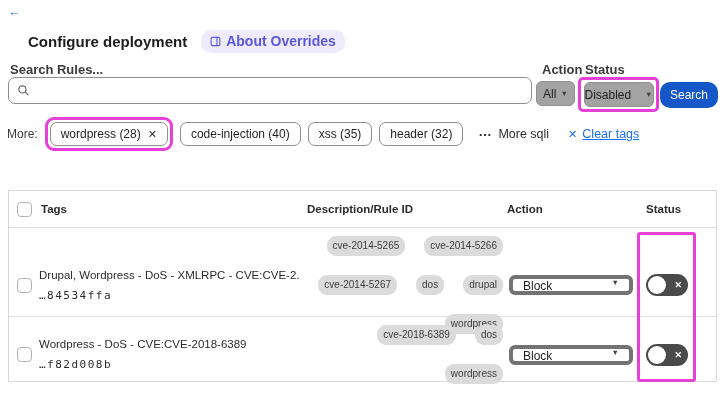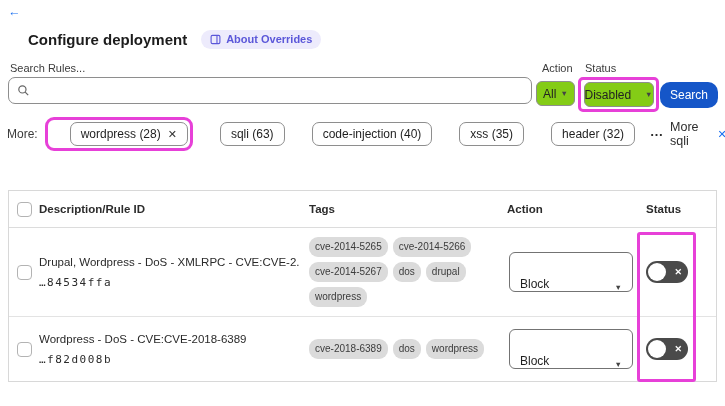--- a/index.html
+++ b/index.html
@@ -12,58 +12,58 @@
           font-family:"Liberation Sans", sans-serif; overflow:hidden; }
 
   
   .back-link { position:absolute; left:8px; top:5px; display:flex; align-items:center;
                gap:5px; color:var(--link); font-size:12.5px; cursor:pointer; }
 
   
   .title-row { position:absolute; left:8px; top:30px; display:flex; align-items:center; gap:14px;margin-left:20px; }
   .title { font-size:15px; font-weight:700; color:#1c1c1c; }
   .about-badge { display:flex; align-items:center; gap:5px; background:var(--badge_bg);
-                 color:var(--badge_text); font-size:11px; font-weight:600;
+                 color:var(--badge_text); font-size:14px; font-weight:600;
                  padding:3px 9px 4px; border-radius:10px; cursor:pointer; }
 
   
-  .flabel { position:absolute; font-size:11px; color:#3b3b3b; }
+  .flabel { position:absolute; font-size:13px; color:#3b3b3b;font-weight:bold; }
   .search-label { left:10px; top:62px; }
   .action-label { left:542px; top:62px; }
   .status-label { left:585px; top:62px; }
 
   
   .search-box { position:absolute; left:8px; top:77px; width:524px; height:27px;
                 border:1px solid #8e8e8e; border-radius:7px; background:#fff;
                 display:flex; align-items:center; padding:0 8px; gap:6px; }
   .search-box input { border:none; outline:none; flex:1; font-size:12px; font-family:inherit; }
 
   
-  .dd { border:1px solid #8e8e8e; border-radius:6px; background:#84cc16; cursor:pointer;
+  .dd { border:1px solid #8e8e8e; border-radius:6px; background:#a3a3a3; cursor:pointer;
         display:flex; align-items:center; justify-content:space-between;
         font-size:12px; color:#222; }
   .action-dd { position:absolute; left:536px; top:81px; width:39px; height:25px; padding:0 6px; }
   .status-wrap { position:absolute; left:578px; top:77px; width:81px; height:35px;
                  border:3px solid var(--highlight); border-radius:5px;
                  display:flex; align-items:center; justify-content:center; }
   .status-dd { width:70px; height:25px; padding:0 0; }
   .caret { font-size:7.5px; color:#444; line-height:1; }
 
   .search-btn { position:absolute; left:660px; top:82px; width:58px; height:26px;
                 background:var(--primary); color:#fff; border:none; border-radius:10px;
                 font-size:12px; font-family:inherit; cursor:pointer; }
 
   
   .tags-row { position:absolute; left:7px; top:118px; height:32px;
               display:flex; align-items:center; gap:7px; }
   .tags-label { font-size:12px; color:#3b3b3b; }
   .selected-wrap { border:3px solid var(--highlight); border-radius:9px; padding:2px; display:flex; }
   .pill { border:1px solid #8e8e8e; border-radius:7px; height:24px; background:#fff;
           display:flex; align-items:center; padding:0 10px; font-size:12px;
-          color:#1f1f1f; gap:7px; cursor:pointer; white-space:nowrap;margin-left:20px; }
+          color:#1f1f1f; gap:7px; cursor:pointer; white-space:nowrap; }
   .pill-x { font-size:11px; color:#333; }
   .more-tags { display:flex; align-items:center; gap:6px; font-size:12.5px;
                color:#2d2d2d; margin-left:8px; cursor:pointer; }
   .ellipsis { font-size:13px; font-weight:700; letter-spacing:1px; }
   .clear-tags { display:flex; align-items:center; gap:5px; font-size:12.5px;
                 color:var(--link); margin-left:12px; cursor:pointer; }
   .ct-label { text-decoration:underline; }
   .clear-x { font-size:11px; }
 
   
@@ -76,26 +76,26 @@
   .th.tags-h { padding-left:2px; }
   .trow.r1 { height:89px; border-bottom:1px solid #e3e3e3; }
   .trow.r2 { height:64px; }
   .cb-cell { display:flex; justify-content:center; }
   .checkbox { width:15px; height:15px; border:1.5px solid #b3b3b3; border-radius:4px;
               background:#fff; cursor:pointer; }
   .desc-cell { display:flex; flex-direction:column; gap:8px; padding-right:8px; overflow:hidden; }
   .desc-text { font-size:11.5px; color:#2a2a2a; white-space:nowrap; overflow:hidden; }
   .rule-id { font-family:"DejaVu Sans Mono", monospace; font-size:11px;
              letter-spacing:1.5px; color:#2a2a2a; }
-  .tags-cell { display:flex; flex-wrap:wrap; gap:5px; padding:8px 4px 8px 2px; align-content:center; }
+  .tags-cell { display:flex; flex-wrap:wrap; gap:19px; padding:8px 4px 8px 2px; align-content:center;justify-content:flex-end; }
   .chip { background:var(--chip_bg); color:#3c3c3c; font-size:10px; line-height:1;
           padding:5px 6px; border-radius:9px; white-space:nowrap; }
   .action-cell { display:flex; align-items:center; padding-left:2px; }
-  .select { width:124px; height:40px; border:1px solid #737373; border-radius:6px;
-            background:#fff; display:flex; align-items:flex-end; justify-content:space-between;
+  .select { width:124px; height:20px; border:4px solid #737373; border-radius:6px;
+            background:#fff; display:flex; align-items:flex-start; justify-content:space-between;
             padding:0 10px; font-size:12px; color:#1f1f1f; cursor:pointer; }
   .status-cell { display:flex; align-items:center; }
   .toggle { position:relative; width:42px; height:22px; border-radius:11px;
             background:var(--toggle_bg); cursor:pointer; }
   .knob { position:absolute; left:2px; top:2px; width:18px; height:18px;
           border-radius:50%; background:#fff; }
   .tx { position:absolute; right:6px; top:50%; transform:translateY(-50%);
         color:#fff; font-size:9px; font-weight:700; }
   .status-highlight { position:absolute; left:637px; top:232px; width:59px; height:150px;
                       border:3px solid var(--highlight); border-radius:3px; pointer-events:none; }
@@ -147,41 +147,40 @@
   <button class="search-btn">Search</button>
 
   <div class="tags-row">
     <span class="tags-label">More:</span>
     <span class="selected-wrap">
       <span class="pill">
         <span>wordpress (28)</span>
         <span class="pill-x">✕</span>
       </span>
     </span>
-    <span class="pill">sqli (63)</span>
     <span class="pill">code-injection (40)</span>
     <span class="pill">xss (35)</span>
     <span class="pill">header (32)</span>
     <span class="more-tags">
       <span class="ellipsis">⋯</span>
       <span>More sqli</span>
     </span>
     <span class="clear-tags">
       <span class="clear-x">✕</span>
       <span class="ct-label">Clear tags</span>
     </span>
   </div>
 
   <div class="table">
     <div class="thead">
       <div class="cb-cell">
           <div class="checkbox"></div>
         </div>
+      <div class="th tags-h">Tags</div>
       <div class="th">Description/Rule ID</div>
-      <div class="th tags-h">Tags</div>
       <div class="th">Action</div>
       <div class="th">Status</div>
     </div>
 
     <div class="trow r1">
       <div class="cb-cell">
           <div class="checkbox"></div>
         </div>
       <div class="desc-cell">
         <div class="desc-text">Drupal, Wordpress - DoS - XMLRPC - CVE:CVE-2...</div>

